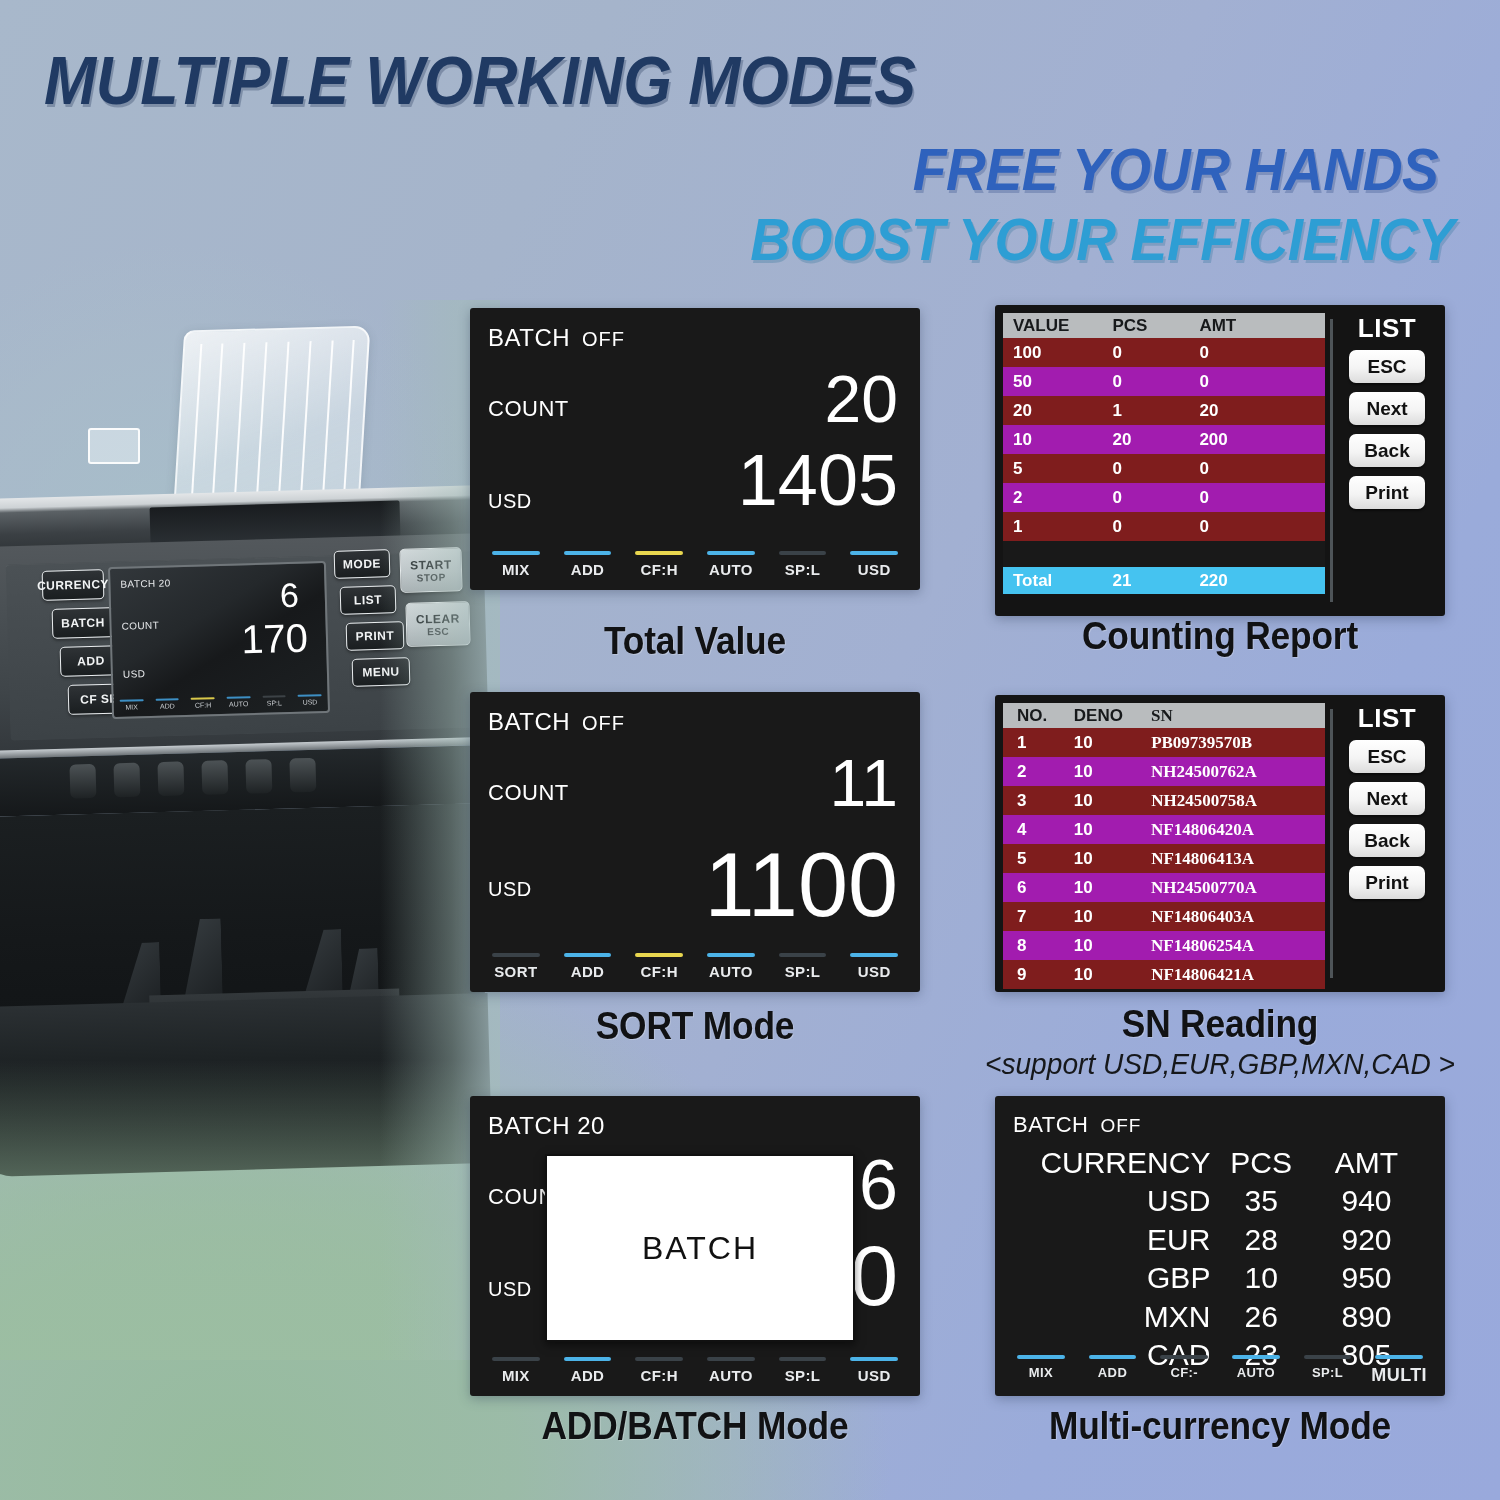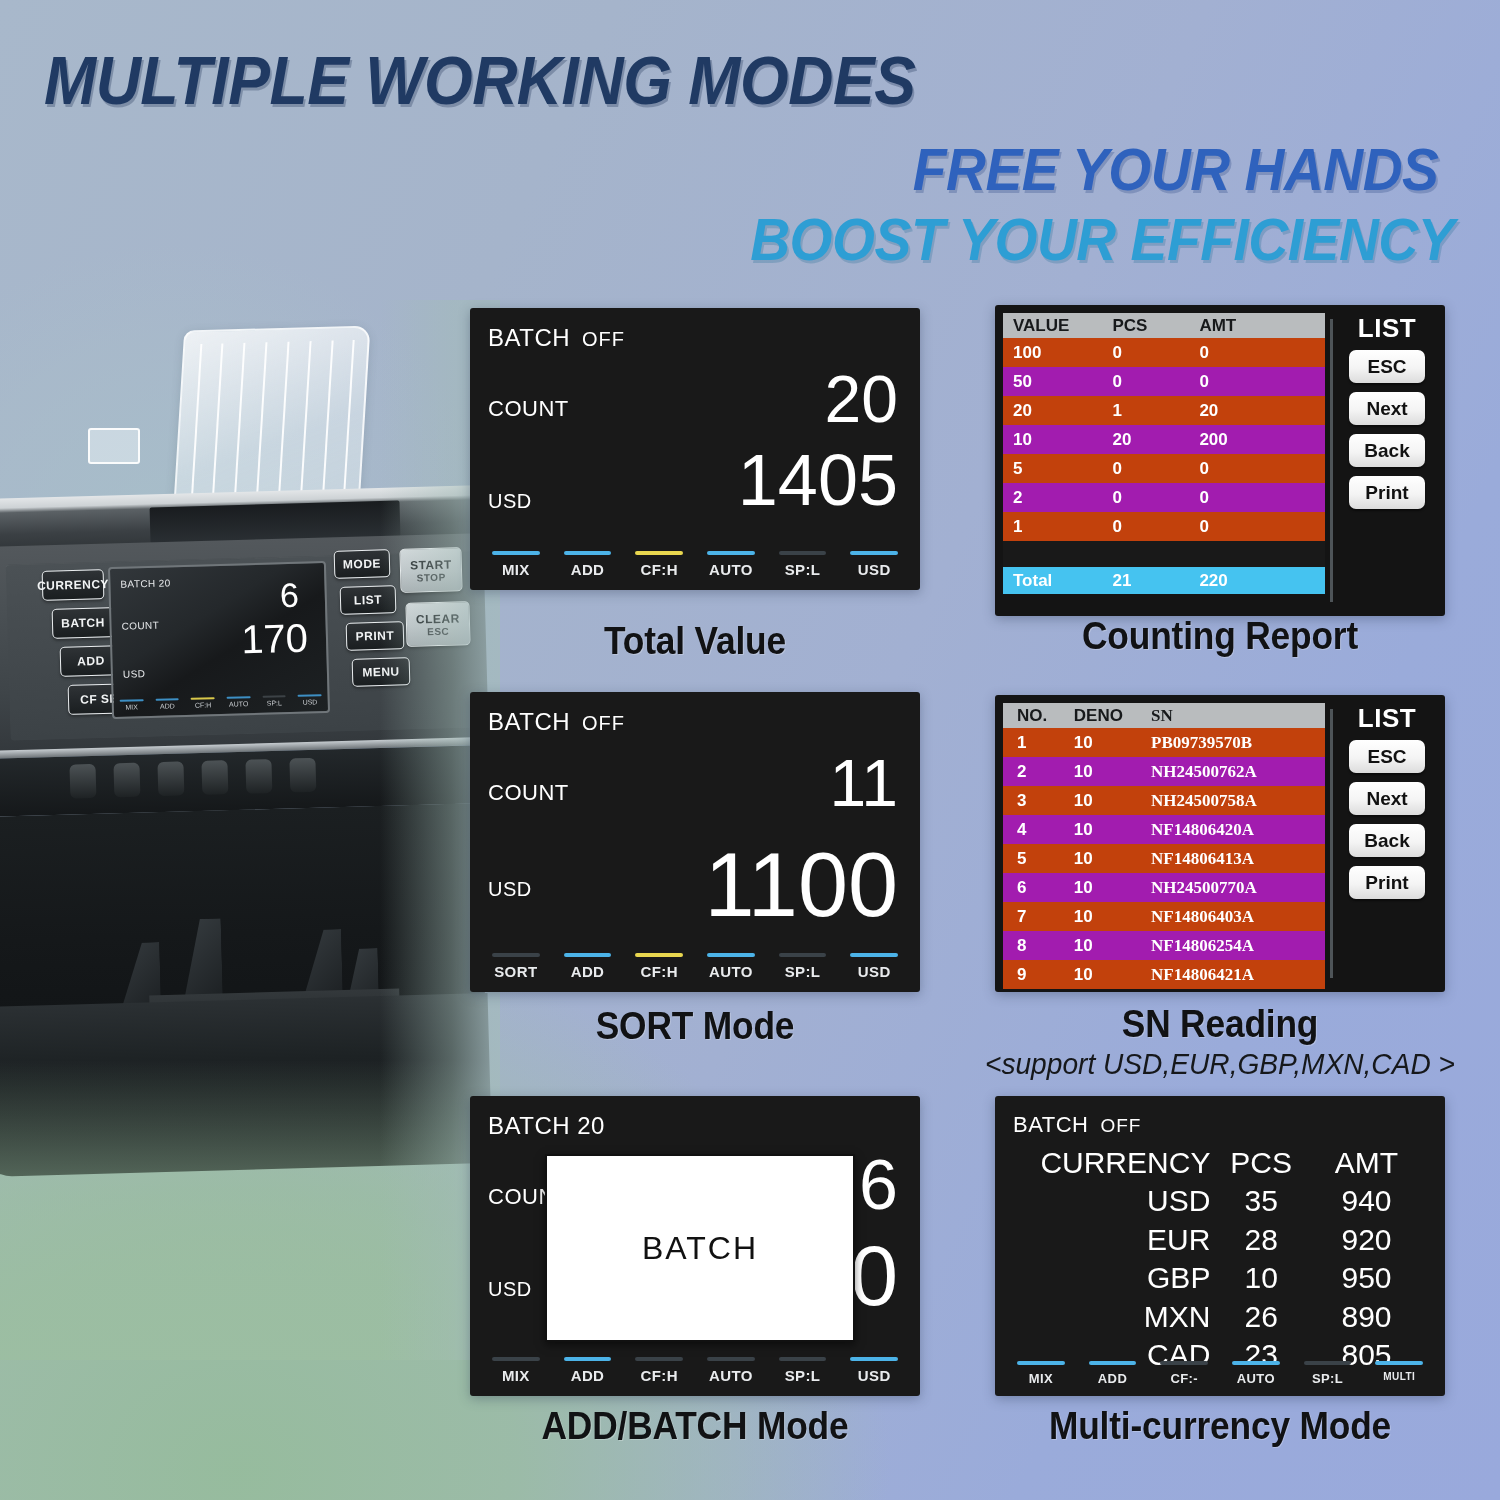--- a/index.html
+++ b/index.html
@@ -229,21 +229,21 @@
   .tbl-lcd { background: #141414; padding: 0; }
   .tbl-wrap { position: absolute; left: 8px; top: 8px; bottom: 8px; right: 120px; }
   .tbl-head {
     display: flex; background: #b9bcbe; color: #17191b;
     font-weight: bold; font-size: 17px; height: 25px; align-items: center;
   }
   .tbl-row {
     display: flex; color: #fff; font-weight: bold; font-size: 17px;
     height: 29px; align-items: center;
   }
-  .tbl-row.alt { background: #c2410c; }
+  .tbl-row.alt { background: #7f1d1d; justify-content: flex-end; }
   .tbl-row.dark { background: #a21caf; }
   .tbl-row.blank { background: #191919; height: 26px; }
   .tbl-row.total { background: #45c3f0; color: #fff; height: 27px; }
   .c1 { width: 34%; padding-left: 10px; }
   .c2 { width: 27%; }
   .c3 { width: 39%; }
   .sn1 { width: 22%; padding-left: 14px; }
   .sn2 { width: 24%; }
   .sn3 { width: 54%; font-family: Liberation Serif, serif; }
   .side-div {
@@ -702,17 +702,17 @@
     <div class="cell">
         <div class="bar"></div>
         <div class="txt" style="font-size:13px">AUTO</div>
       </div>
     <div class="cell">
         <div class="bar off"></div>
         <div class="txt" style="font-size:13px">SP:L</div>
       </div>
     <div class="cell">
         <div class="bar"></div>
-        <div class="txt" style="font-size:10px">MULTI</div>
+        <div class="txt" style="font-size:18px">MULTI</div>
       </div>
   </div>
 </div>
 <div class="caption" style="left:995px;top:1405px;width:450px">Multi-currency Mode</div>
 
 </body></html>

